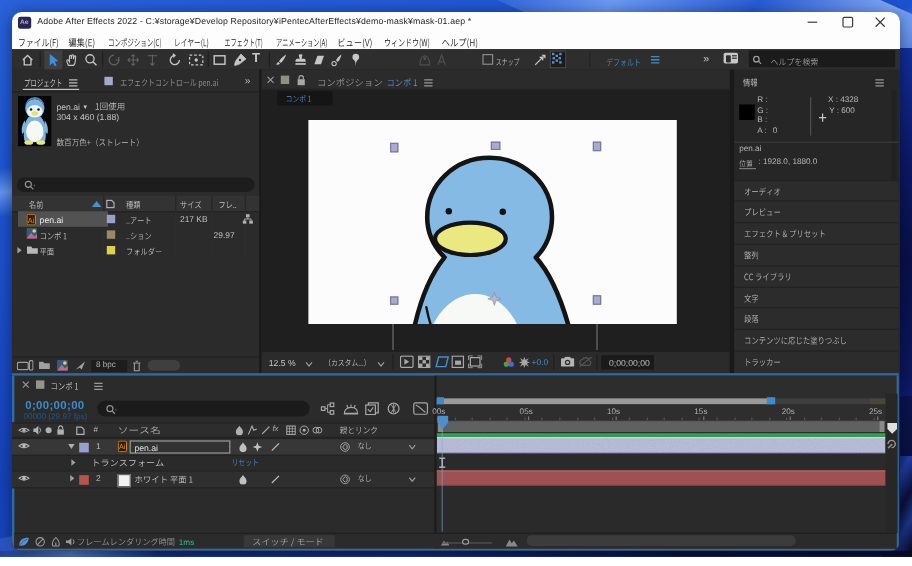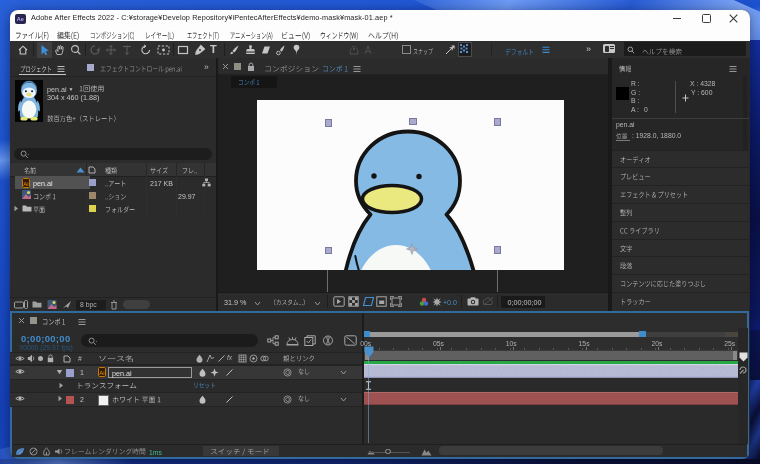--- a/index.html
+++ b/index.html
@@ -400,21 +400,21 @@
 <div class="ab" style="left:399px;top:107.5px;width:5.5px;height:5.5px;background:#a9aacd;border:0.5px solid #7a7aa0;"></div>
 <div class="ab" style="left:483.5px;top:108px;width:5.5px;height:5.5px;background:#a9aacd;border:0.5px solid #7a7aa0;"></div>
 <div class="ab" style="left:314.5px;top:236.5px;width:5.5px;height:5.5px;background:#a9aacd;border:0.5px solid #7a7aa0;"></div>
 <div class="ab" style="left:483.5px;top:236px;width:5.5px;height:5.5px;background:#a9aacd;border:0.5px solid #7a7aa0;"></div>
 <div class="ab" style="left:316.5px;top:260px;width:1px;height:22px;background:#6e6e6e;"></div>
 <div class="ab" style="left:487px;top:260px;width:1px;height:22px;background:#6e6e6e;"></div>
 <svg class="ab" style="left:396px;top:233px" width="12" height="12" viewBox="0 0 12 12">
         <path d="M6 0.5 L7.4 4.6 L11.5 6 L7.4 7.4 L6 11.5 L4.6 7.4 L0.5 6 L4.6 4.6 Z" fill="#b8b8c4" stroke="#8a8a96" stroke-width="0.5"></path>
       </svg>
 <div class="ab" style="left:208px;top:282px;width:390px;height:19px;background:#2b2b2b;border-top:1px solid #1a1a1a;"></div>
-<div class="t" style="left:214px;top:288px;font-size:7.2px;color:#c8c8c8;">31.9 %</div>
+<div class="t" style="left:214px;top:288px;font-size:7.2px;color:#c8c8c8;">12.5 %</div>
 <svg class="ab" style="left:244px;top:291px" width="7" height="5" viewBox="0 0 7 5">
         <path d="M1 1 L3.5 4 L6 1" fill="none" stroke="#999" stroke-width="1"></path>
       </svg>
 <svg style="position:absolute;left:260px;top:287.4px;" width="38.9" height="9.8" viewBox="0 0 38.88 9.85">
         <g transform="scale(0.8400 1)">
           <path d="M4.8 5.3Q4.8 4.6 4.9 4.1Q5.1 3.5 5.4 3.0Q5.7 2.5 6.1 2.1L6.5 2.3Q6.1 2.7 5.8 3.2Q5.5 3.6 5.4 4.2Q5.2 4.7 5.2 5.3Q5.2 5.9 5.4 6.4Q5.5 7.0 5.8 7.4Q6.1 7.9 6.5 8.3L6.1 8.5Q5.7 8.1 5.4 7.6Q5.1 7.1 4.9 6.5Q4.8 6.0 4.8 5.3Z M10.2 2.6Q10.2 2.7 10.2 2.8Q10.2 3.0 10.2 3.1Q10.2 4.1 10.0 4.9Q9.8 5.7 9.6 6.3Q9.3 6.9 8.9 7.3Q8.5 7.7 8.0 8.0L7.6 7.7Q7.7 7.6 7.9 7.5Q8.1 7.4 8.2 7.2Q8.6 6.9 8.8 6.6Q9.1 6.2 9.3 5.7Q9.5 5.2 9.6 4.6Q9.7 3.9 9.7 3.1Q9.7 3.0 9.7 2.9Q9.7 2.8 9.7 2.7Q9.7 2.6 9.7 2.6ZM12.6 4.0Q12.6 4.0 12.6 4.1Q12.6 4.2 12.6 4.3Q12.6 4.5 12.5 4.8Q12.5 5.1 12.5 5.5Q12.5 5.9 12.4 6.3Q12.4 6.7 12.3 7.0Q12.2 7.4 12.1 7.6Q12.0 7.8 11.9 7.9Q11.7 8.0 11.4 8.0Q11.2 8.0 10.9 7.9Q10.6 7.9 10.4 7.9L10.3 7.4Q10.6 7.4 10.8 7.5Q11.1 7.5 11.3 7.5Q11.5 7.5 11.6 7.4Q11.7 7.4 11.7 7.3Q11.8 7.1 11.9 6.8Q11.9 6.5 12.0 6.2Q12.0 5.8 12.0 5.5Q12.1 5.1 12.1 4.8Q12.1 4.5 12.1 4.3H8.4Q8.2 4.3 8.0 4.3Q7.9 4.3 7.7 4.3V3.8Q7.8 3.8 8.0 3.8Q8.2 3.8 8.4 3.8H11.8Q12.0 3.8 12.1 3.8Q12.2 3.8 12.2 3.8Z M19.0 3.3Q19.0 3.4 18.9 3.5Q18.9 3.6 18.8 3.6Q18.7 4.0 18.5 4.4Q18.3 4.8 18.0 5.2Q17.8 5.6 17.5 5.9Q17.1 6.3 16.7 6.7Q16.2 7.1 15.7 7.4Q15.2 7.8 14.7 8.0L14.3 7.6Q14.9 7.4 15.4 7.1Q15.9 6.7 16.3 6.4Q16.8 6.0 17.1 5.6Q17.3 5.3 17.6 5.0Q17.8 4.6 18.0 4.3Q18.2 3.9 18.3 3.6Q18.2 3.6 18.0 3.6Q17.8 3.6 17.5 3.6Q17.2 3.6 16.9 3.6Q16.6 3.6 16.3 3.6Q16.0 3.6 15.8 3.6Q15.6 3.6 15.6 3.6Q15.4 3.6 15.3 3.6Q15.1 3.7 15.0 3.7Q14.9 3.7 14.9 3.7V3.1Q14.9 3.1 15.0 3.1Q15.2 3.1 15.3 3.2Q15.4 3.2 15.6 3.2Q15.6 3.2 15.8 3.2Q16.0 3.2 16.3 3.2Q16.6 3.2 16.9 3.2Q17.2 3.2 17.5 3.2Q17.8 3.2 18.0 3.2Q18.2 3.2 18.2 3.2Q18.4 3.2 18.5 3.1Q18.6 3.1 18.7 3.1ZM17.6 5.6Q17.9 5.8 18.2 6.1Q18.5 6.3 18.7 6.6Q19.0 6.9 19.3 7.2Q19.5 7.5 19.7 7.7L19.3 8.1Q19.0 7.7 18.7 7.4Q18.4 7.0 18.0 6.6Q17.6 6.2 17.2 5.9Z M23.2 4.8Q23.5 5.0 23.9 5.2Q24.3 5.4 24.6 5.7Q25.0 5.9 25.3 6.2Q25.6 6.4 25.9 6.6L25.5 7.0Q25.3 6.8 24.9 6.6Q24.6 6.3 24.3 6.1Q23.9 5.8 23.6 5.6Q23.2 5.3 22.9 5.1ZM26.3 3.5Q26.3 3.6 26.2 3.7Q26.2 3.8 26.2 3.9Q26.1 4.2 25.9 4.6Q25.7 5.0 25.5 5.4Q25.2 5.8 24.9 6.2Q24.5 6.8 23.8 7.3Q23.1 7.8 22.1 8.2L21.7 7.8Q22.3 7.6 22.8 7.3Q23.4 7.0 23.8 6.7Q24.2 6.3 24.5 6.0Q24.8 5.6 25.0 5.2Q25.2 4.9 25.4 4.5Q25.6 4.1 25.6 3.8H23.1L23.3 3.3H25.5Q25.6 3.3 25.7 3.3Q25.8 3.3 25.9 3.3ZM24.0 2.6Q23.9 2.7 23.8 2.8Q23.8 3.0 23.7 3.1Q23.5 3.4 23.2 3.9Q22.9 4.3 22.5 4.8Q22.0 5.2 21.5 5.6L21.1 5.3Q21.6 4.9 22.1 4.5Q22.5 4.0 22.8 3.6Q23.1 3.2 23.2 2.9Q23.3 2.8 23.4 2.7Q23.4 2.5 23.5 2.4Z M30.7 2.8Q30.7 2.9 30.6 3.1Q30.6 3.2 30.5 3.4Q30.4 3.6 30.3 3.9Q30.2 4.2 30.1 4.6Q30.0 5.0 29.9 5.4Q29.7 5.8 29.6 6.1Q29.5 6.5 29.4 6.8Q29.3 7.1 29.2 7.3L28.6 7.3Q28.7 7.1 28.8 6.8Q29.0 6.5 29.1 6.1Q29.2 5.7 29.4 5.3Q29.5 4.9 29.6 4.5Q29.7 4.1 29.8 3.8Q29.9 3.5 30.0 3.3Q30.0 3.1 30.1 3.0Q30.1 2.8 30.1 2.7ZM32.0 5.1Q32.2 5.4 32.4 5.7Q32.6 6.1 32.8 6.5Q33.1 6.9 33.2 7.3Q33.4 7.6 33.5 7.9L33.0 8.1Q32.9 7.8 32.8 7.5Q32.6 7.1 32.4 6.7Q32.2 6.3 32.0 5.9Q31.7 5.6 31.6 5.3ZM28.3 7.2Q28.6 7.2 28.9 7.1Q29.3 7.1 29.7 7.1Q30.1 7.0 30.5 7.0Q31.0 6.9 31.4 6.9Q31.8 6.8 32.1 6.8Q32.4 6.7 32.7 6.7L32.8 7.2Q32.6 7.2 32.2 7.3Q31.9 7.3 31.4 7.3Q31.0 7.4 30.6 7.4Q30.2 7.5 29.7 7.5Q29.3 7.6 29.0 7.6Q28.6 7.7 28.4 7.7Q28.2 7.7 28.1 7.7Q28.0 7.7 27.8 7.7L27.7 7.2Q27.9 7.2 28.0 7.2Q28.2 7.2 28.3 7.2Z M34.9 8.0Q34.7 8.0 34.6 7.9Q34.5 7.7 34.5 7.5Q34.5 7.3 34.6 7.2Q34.7 7.1 34.9 7.1Q35.1 7.1 35.2 7.2Q35.3 7.3 35.3 7.5Q35.3 7.7 35.2 7.9Q35.1 8.0 34.9 8.0Z M36.7 8.0Q36.6 8.0 36.5 7.9Q36.3 7.7 36.3 7.5Q36.3 7.3 36.5 7.2Q36.6 7.1 36.7 7.1Q36.9 7.1 37.0 7.2Q37.2 7.3 37.2 7.5Q37.2 7.7 37.0 7.9Q36.9 8.0 36.7 8.0Z M38.6 8.0Q38.4 8.0 38.3 7.9Q38.2 7.7 38.2 7.5Q38.2 7.3 38.3 7.2Q38.4 7.1 38.6 7.1Q38.7 7.1 38.9 7.2Q39.0 7.3 39.0 7.5Q39.0 7.7 38.9 7.9Q38.7 8.0 38.6 8.0Z M41.5 5.3Q41.5 6.0 41.4 6.5Q41.2 7.1 40.9 7.6Q40.6 8.1 40.2 8.5L39.8 8.3Q40.2 7.9 40.5 7.4Q40.8 7.0 40.9 6.4Q41.1 5.9 41.1 5.3Q41.1 4.7 40.9 4.2Q40.8 3.6 40.5 3.2Q40.2 2.7 39.8 2.3L40.2 2.1Q40.6 2.5 40.9 3.0Q41.2 3.5 41.4 4.1Q41.5 4.6 41.5 5.3Z" fill="#c8c8c8"></path>
         </g>
       </svg>
 <svg class="ab" style="left:304px;top:291px" width="7" height="5" viewBox="0 0 7 5">
         <path d="M1 1 L3.5 4 L6 1" fill="none" stroke="#999" stroke-width="1"></path>

